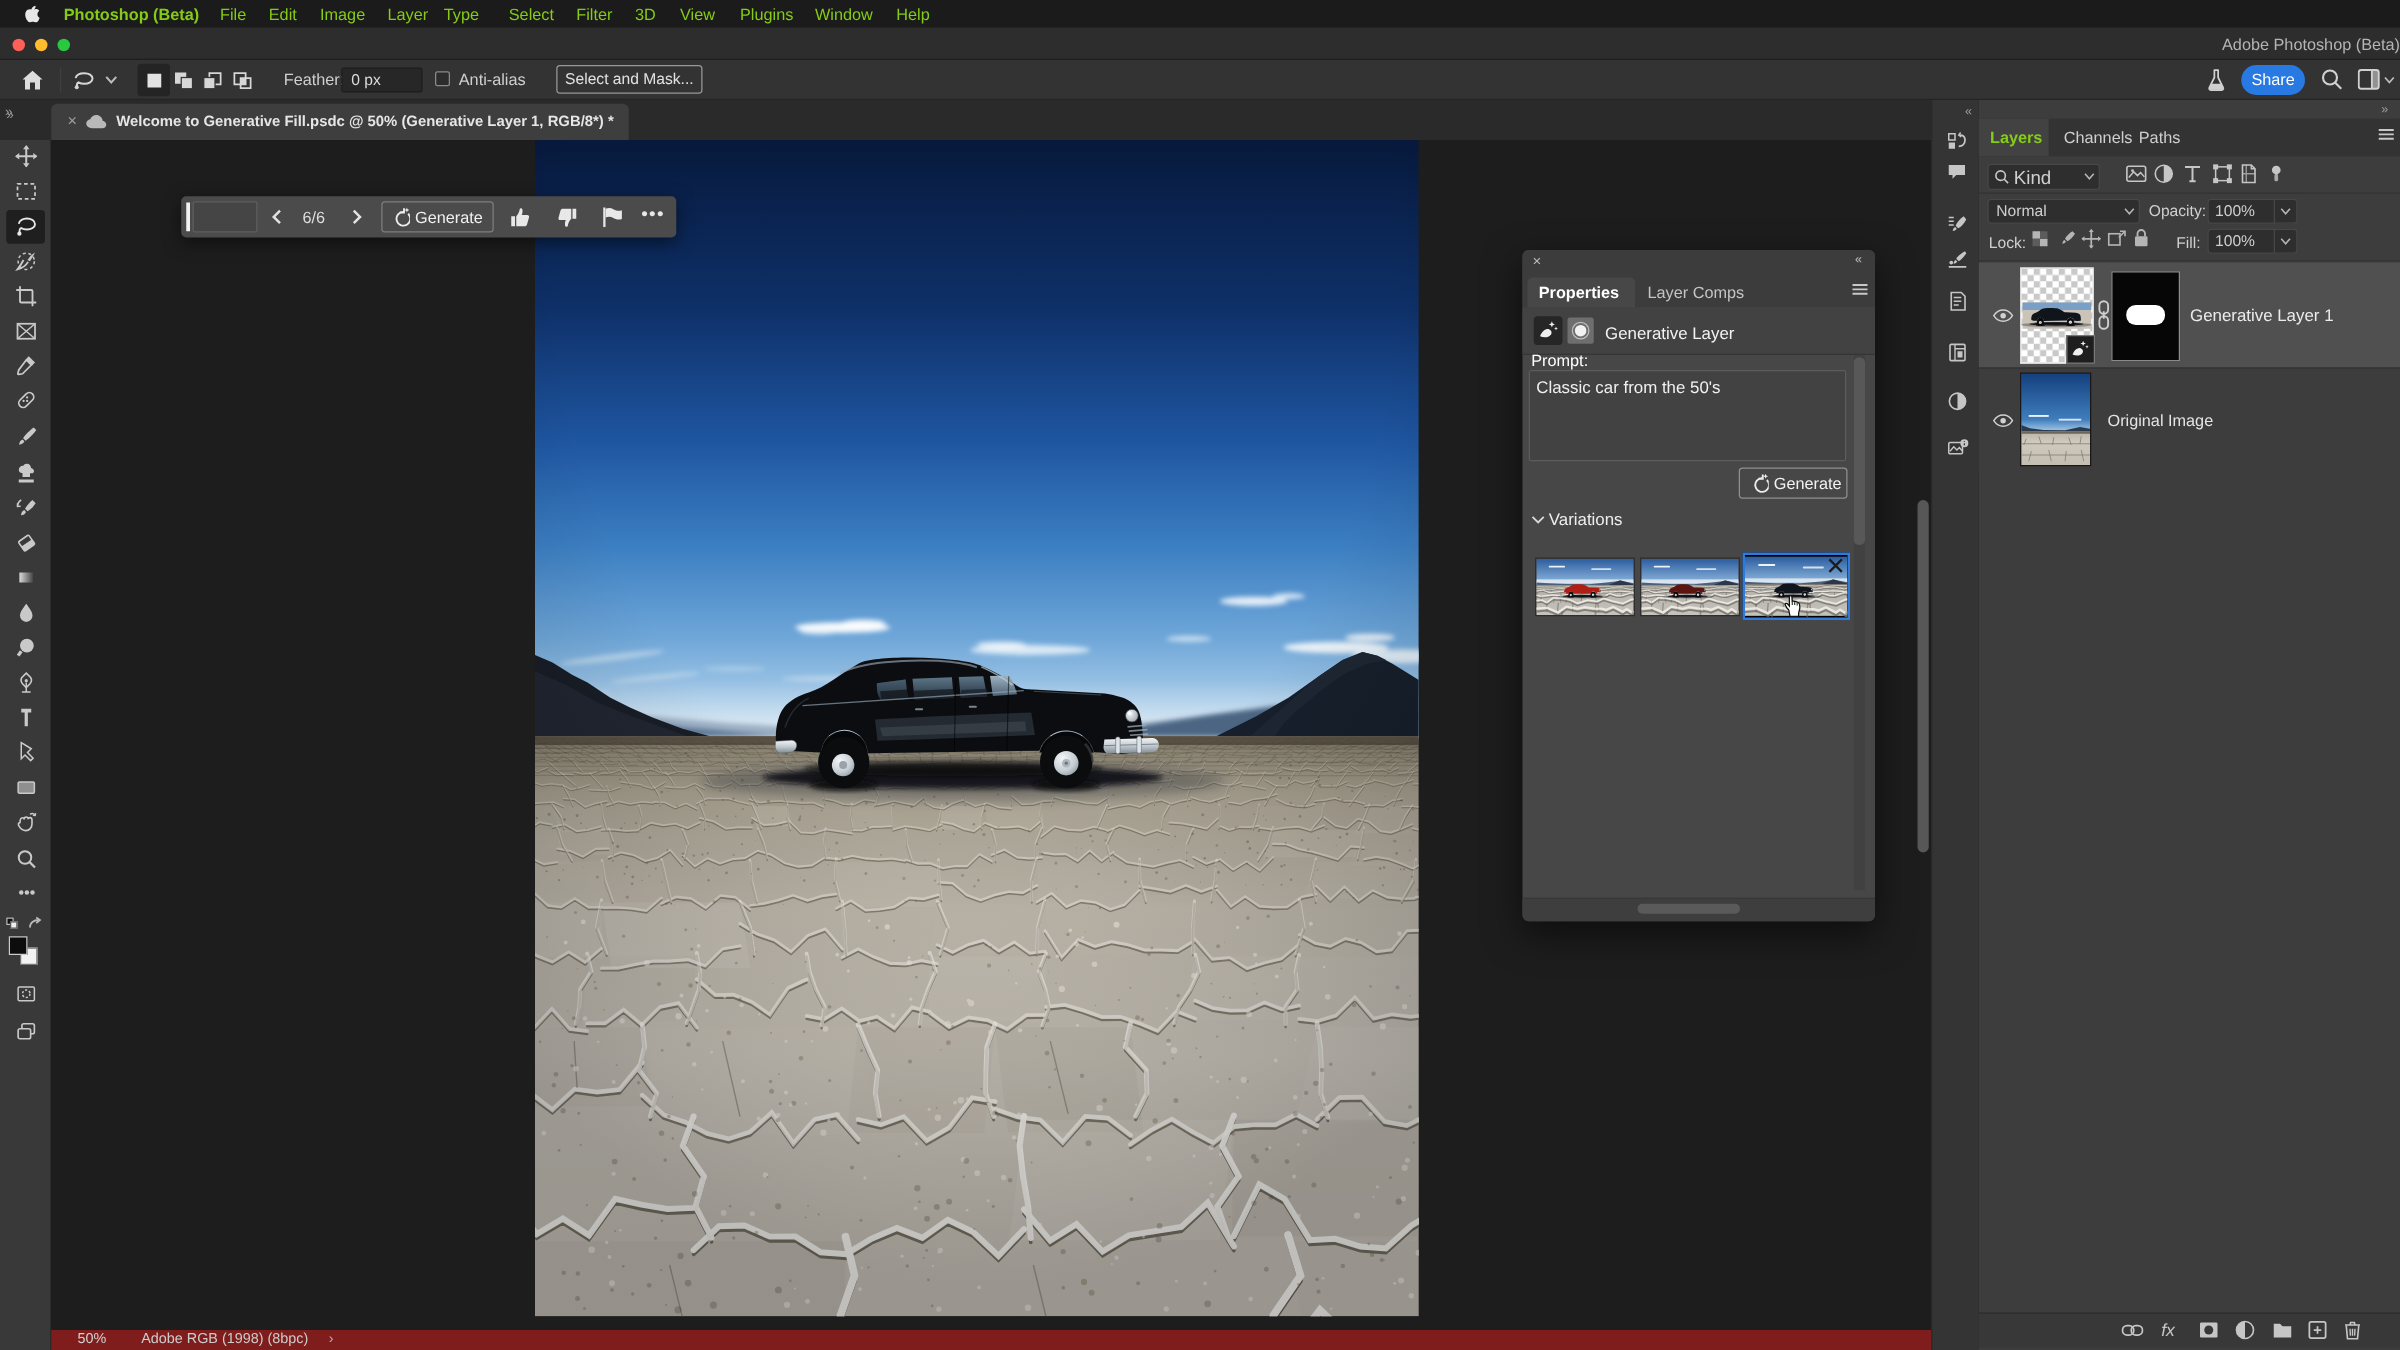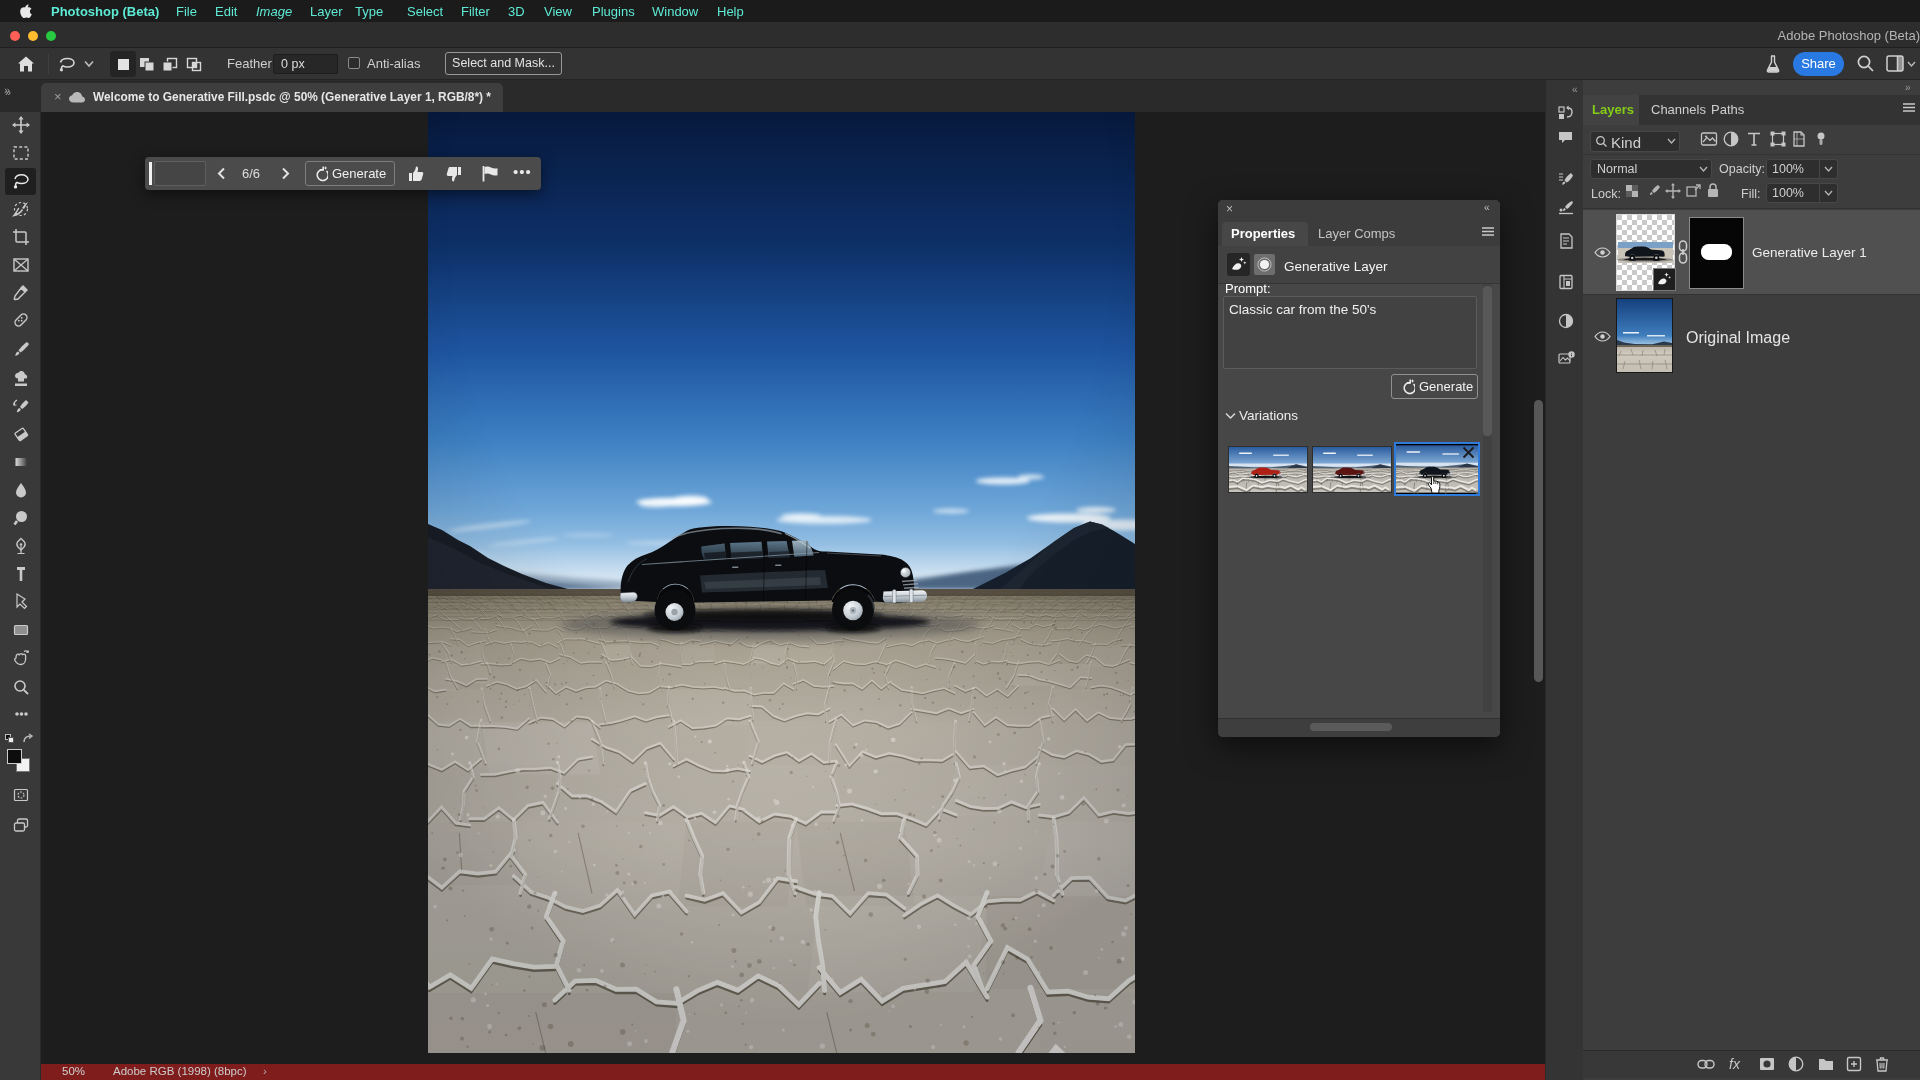--- a/index.html
+++ b/index.html
@@ -1,18 +1,18 @@
 <!DOCTYPE html>
 <html><head><meta charset="utf-8"><style>
 *{margin:0;padding:0;box-sizing:border-box}
 html,body{width:1920px;height:1080px;overflow:hidden;background:#1d1d1d;
 font-family:"Liberation Sans",sans-serif;-webkit-font-smoothing:antialiased}
 .abs{position:absolute}
 body{position:relative}
-.menubar{left:0;top:0;width:1920px;height:22px;background:#1b1b1b;color:#5eead4;font-size:13px}
+.menubar{left:0;top:0;width:1920px;height:22px;background:#1b1b1b;color:#84cc16;font-size:13px}
 .menubar span{position:absolute;top:4px;white-space:nowrap}
 .titlebar{left:0;top:22px;width:1920px;height:26px;background:#2d2d2d;border-bottom:1px solid #1f1f1f}
 .tl{position:absolute;top:30.5px;width:10px;height:10px;border-radius:50%}
 .titletxt{position:absolute;top:28px;width:100%;text-align:right;color:#b4b4b4;font-size:13px}
 .optbar{left:0;top:48px;width:1920px;height:32px;background:#333333;border-bottom:1px solid #242424;color:#cfcfcf;font-size:13px}
 .tabrow{left:0;top:80px;width:1545px;height:32px;background:#2a2a2a}
 .tab{position:absolute;left:41px;top:3px;width:462px;height:29px;background:#3e3e3e;border-radius:5px 5px 0 0;color:#e6e6e6;font-size:11.9px;font-weight:bold;white-space:nowrap}
 .toolstrip{left:0;top:112px;width:41px;height:968px;background:#393939;border-right:1px solid #2a2a2a}
 .canvas{left:41px;top:112px;width:1504px;height:952px;background:#1d1d1d}
 .statusbar{left:41px;top:1064px;width:1504px;height:16px;background:#7f1d1d;color:#cccccc;font-size:11.5px}
@@ -23,21 +23,21 @@
 .props{left:1218px;top:200px;width:282px;height:537px;background:#474747;border-radius:5px;
 box-shadow:0 10px 30px rgba(0,0,0,.55);}
 .promptbar{left:145px;top:157px;width:396px;height:33px;background:#4b4b4b;border-radius:4px;
 box-shadow:0 4px 14px rgba(0,0,0,.5)}
 .txt{position:absolute;white-space:nowrap}
 </style></head><body>
 <div class="menubar abs">
     <span style="left:51px;font-weight:bold">Photoshop (Beta)</span>
     <span style="left:176px;">File</span>
     <span style="left:215px;">Edit</span>
-    <span style="left:256px;font-style:italic;">Image</span>
+    <span style="left:256px;">Image</span>
     <span style="left:310px;">Layer</span>
     <span style="left:355px;">Type</span>
     <span style="left:407px;">Select</span>
     <span style="left:461px;">Filter</span>
     <span style="left:508px;">3D</span>
     <span style="left:544px;">View</span>
     <span style="left:592px;">Plugins</span>
     <span style="left:652px;">Window</span>
     <span style="left:717px;">Help</span>
     <svg class="ico" style="left:18px;top:4px" width="14" height="14" viewBox="0 0 14 14" fill="none" stroke="none">
@@ -1561,21 +1561,21 @@
             <stop offset="1" stop-color="#c4beb2"></stop>
           </linearGradient>
         </defs>
         <rect x="6" y="33" width="16" height="1.5" fill="#fff" opacity="0.9"></rect>
         <rect x="30" y="36" width="18" height="1.5" fill="#fff" opacity="0.8"></rect>
         <path d="M0,46 L0,41 L7,43.5 L18,45 L35,45.2 L47,42.5 L55,44 L55,46 Z" fill="#2c3a4e"></path>
         <path d="M0,46 h55 v2 h-55 Z" fill="#6e6757"></path>
         <path d="M4,52 l-2,5 M14,50 l2,6 M26,51 l-1,6 M38,51 l2,6 M48,50 l-1,6 M8,62 l-2,8 M22,61 l2,9 M36,62 l-1,8 M48,61 l2,9 M0,56 h55 M0,65 h55" stroke="#847d6f" stroke-width="0.8" opacity="0.8" fill="none"></path>
       </svg>
     </div>
-    <span class="txt" style="left:103px;top:249px;color:#e4e4e4;font-size:16px">Original Image</span>
+    <span class="txt" style="left:103px;top:249px;color:#e4e4e4;font-size:13px">Original Image</span>
     <div style="position:absolute;left:0;top:970px;width:337px;height:28px;background:#383838;border-top:1px solid #2b2b2b"></div>
     <svg class="ico" style="left:114px;top:975px" width="18" height="18" viewBox="0 0 18 18">
       <rect x="1" y="5.5" width="9" height="7.5" rx="3.7" stroke="#c6c6c6" stroke-width="1.4" fill="none"></rect>
       <rect x="8" y="5.5" width="9" height="7.5" rx="3.7" stroke="#c6c6c6" stroke-width="1.4" fill="none"></rect>
     </svg>
     <svg class="ico" style="left:144px;top:975px" width="18" height="18" viewBox="0 0 18 18">
       <text x="2" y="14" font-family="Liberation Sans" font-style="italic" font-size="14" fill="#c6c6c6">fx</text>
     </svg>
     <svg class="ico" style="left:175px;top:975px" width="18" height="18" viewBox="0 0 18 18">
       <rect x="2" y="3" width="14" height="12" rx="1" fill="#c6c6c6"></rect>

